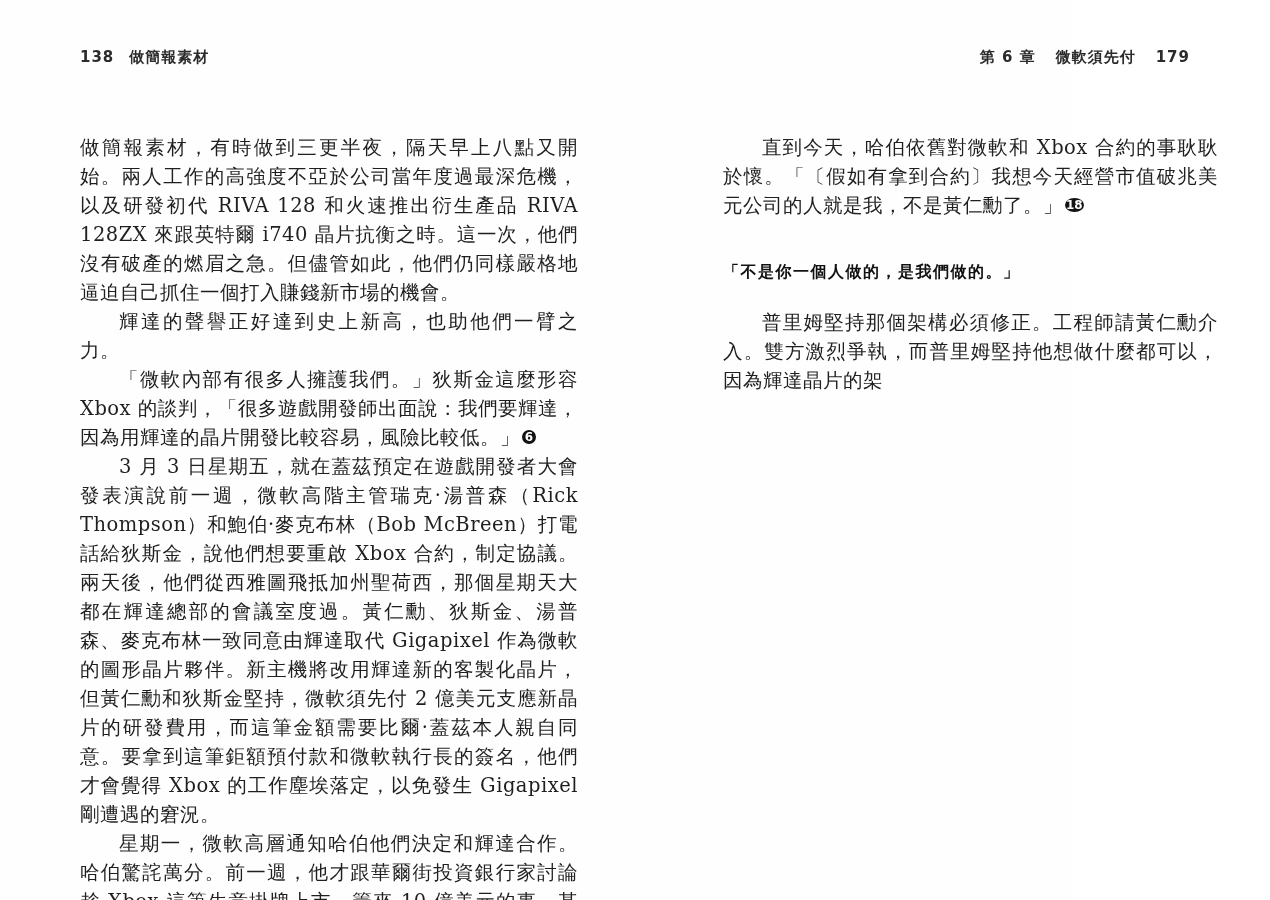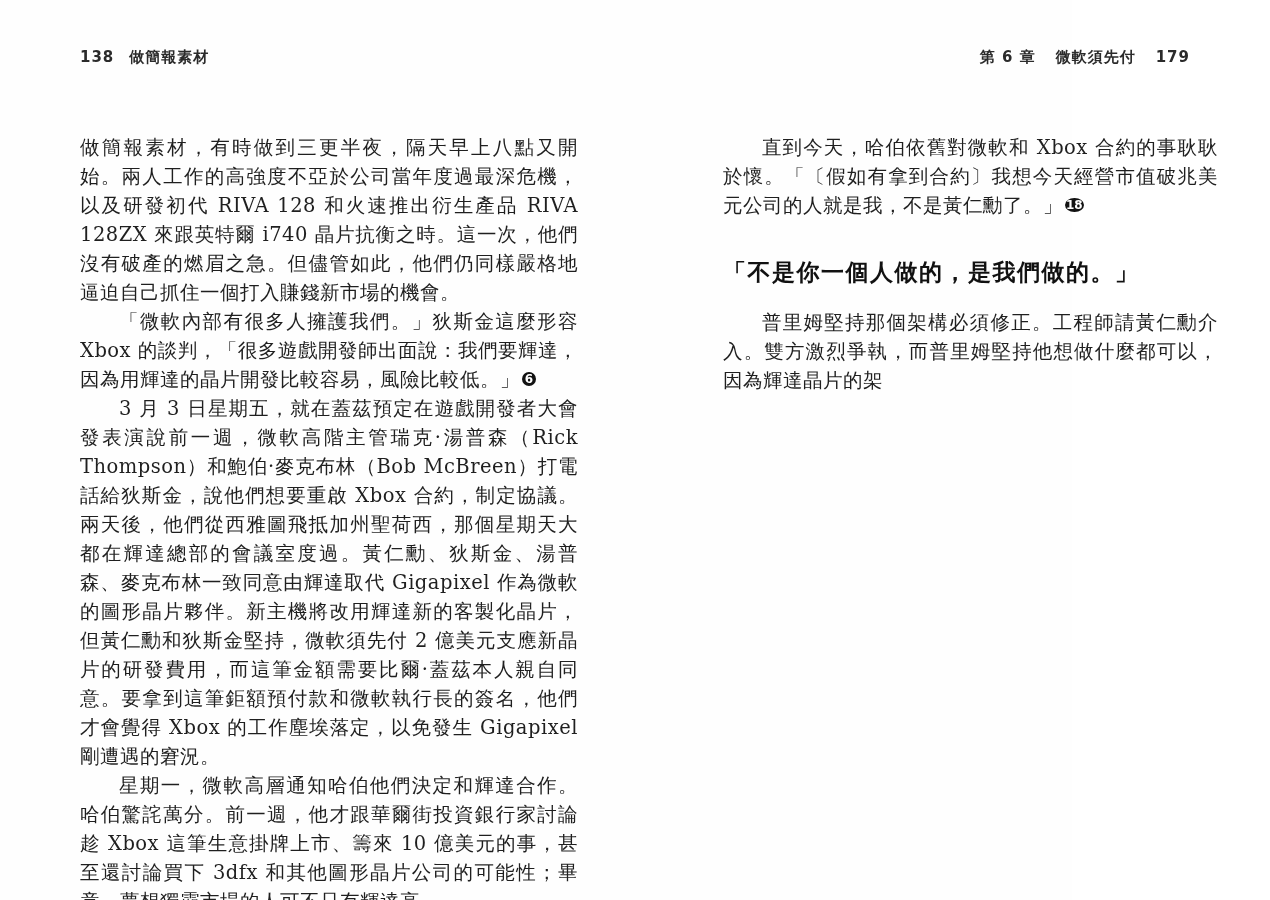--- a/index.html
+++ b/index.html
@@ -45,21 +45,21 @@
     line-height: 29px;
     text-align: justify;
     letter-spacing: 0.5px;
   }
   .body-text p { margin: 0; }
   p.indent { text-indent: 2em; }
 
   .section-heading {
     font-family: "DejaVu Sans", "Liberation Sans", sans-serif;
     font-weight: bold;
-    font-size: 23px;
+    font-size: 16px;
     line-height: 32px;
     letter-spacing: 1.5px;
     color: #111111;
     margin: 36px 0 20px 0;
     text-align: left;
     text-indent: 0;
   }
 
   .fn-badge {
     display: inline-block;
@@ -85,20 +85,21 @@
 
 <div class="spread">
 
   <div class="page page-left">
     <div class="running-header">
       <span>138</span>
       <span>做簡報素材</span>
     </div>
     <div class="body-text">
       <p><span>做簡報素材，有時做到三更半夜，隔天早上八點又開始。兩人工作的高強度不亞於公司當年度過最深危機，以及研發初代 RIVA 128 和火速推出衍生產品 RIVA 128ZX 來跟英特爾 i740 晶片抗衡之時。這一次，他們沒有破產的燃眉之急。但儘管如此，他們仍同樣嚴格地逼迫自己抓住一個打入賺錢新市場的機會。</span></p>
+      <p class="indent"><span>輝達的聲譽正好達到史上新高，也助他們一臂之力。</span></p>
       <p class="indent"><span>「微軟內部有很多人擁護我們。」狄斯金這麼形容 Xbox 的談判，「很多遊戲開發師出面說：我們要輝達，因為用輝達的晶片開發比較容易，風險比較低。」</span><span class="fn-badge">6</span></p>
       <p class="indent"><span>3 月 3 日星期五，就在蓋茲預定在遊戲開發者大會發表演說前一週，微軟高階主管瑞克·湯普森（Rick Thompson）和鮑伯·麥克布林（Bob McBreen）打電話給狄斯金，說他們想要重啟 Xbox 合約，制定協議。兩天後，他們從西雅圖飛抵加州聖荷西，那個星期天大都在輝達總部的會議室度過。黃仁勳、狄斯金、湯普森、麥克布林一致同意由輝達取代 Gigapixel 作為微軟的圖形晶片夥伴。新主機將改用輝達新的客製化晶片，但黃仁勳和狄斯金堅持，微軟須先付 2 億美元支應新晶片的研發費用，而這筆金額需要比爾·蓋茲本人親自同意。要拿到這筆鉅額預付款和微軟執行長的簽名，他們才會覺得 Xbox 的工作塵埃落定，以免發生 Gigapixel 剛遭遇的窘況。</span></p>
       <p class="indent"><span>星期一，微軟高層通知哈伯他們決定和輝達合作。哈伯驚詫萬分。前一週，他才跟華爾街投資銀行家討論趁 Xbox 這筆生意掛牌上市、籌來 10 億美元的事，甚至還討論買下 3dfx 和其他圖形晶片公司的可能性；畢竟，夢想獨霸市場的人可不只有輝達高</span></p>
     </div>
   </div>
 
   <div class="page page-right">
     <div class="running-header">
       <span>第 6 章</span>
       <span>微軟須先付</span>

